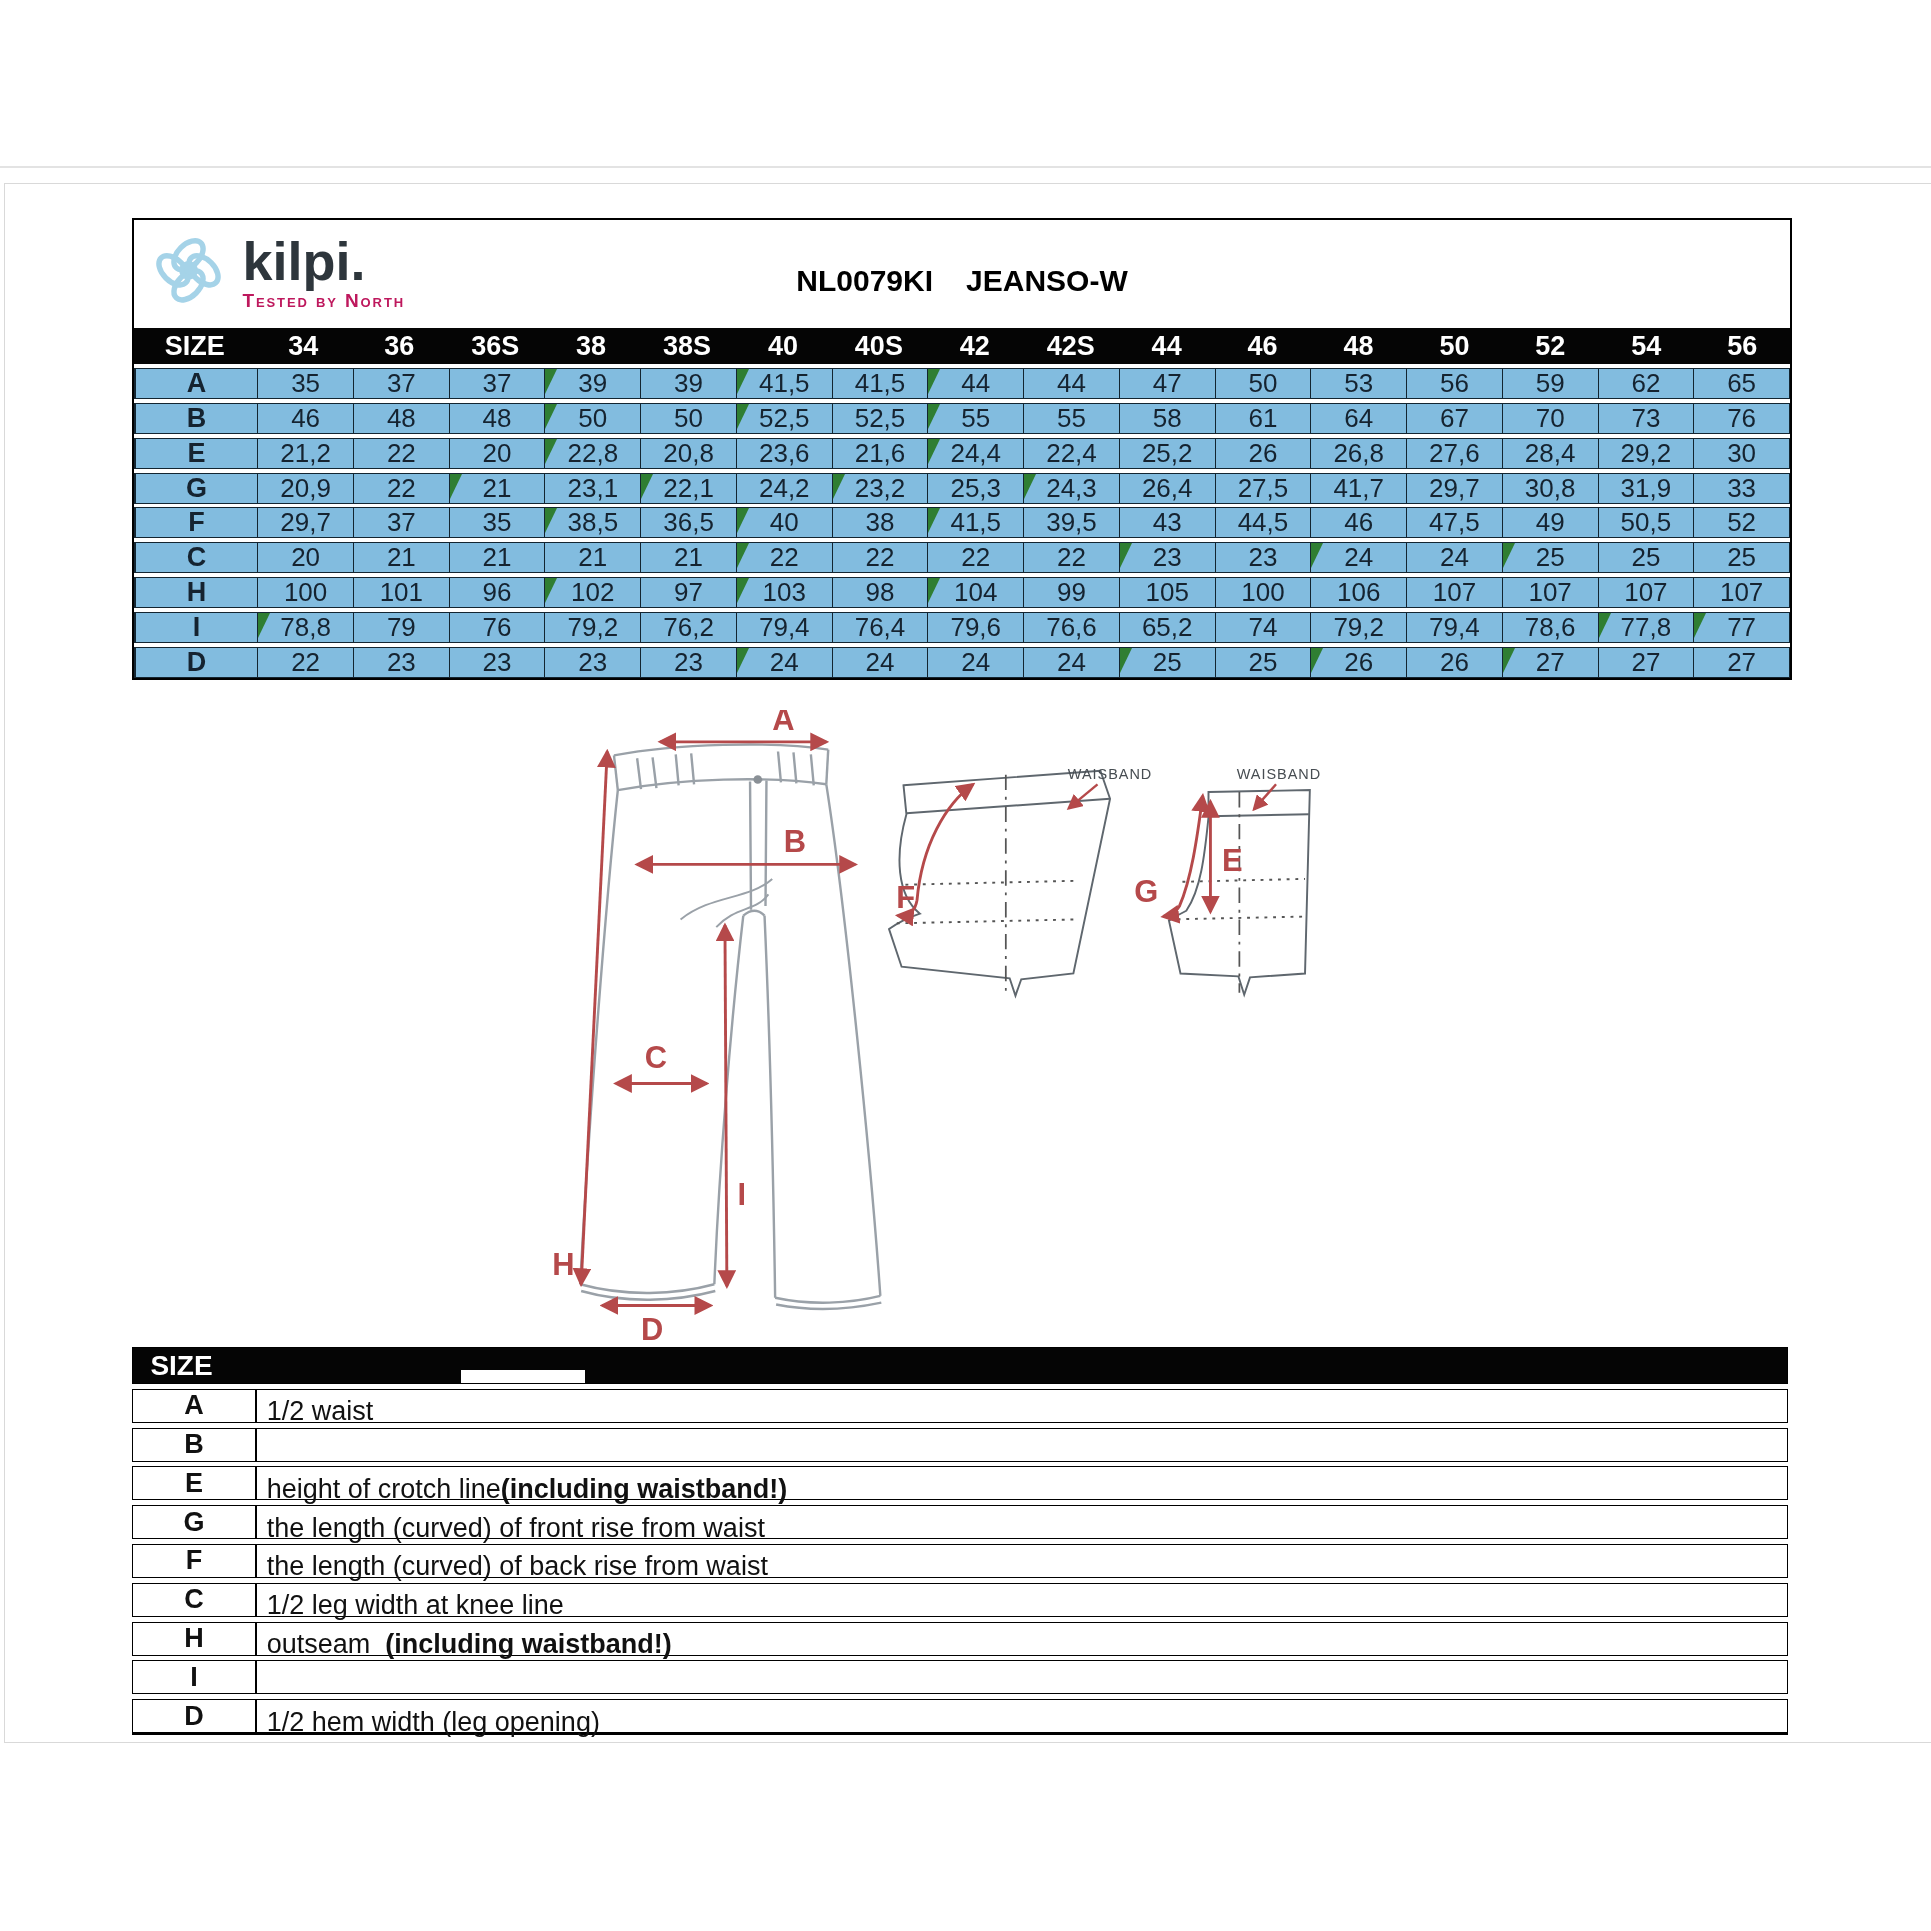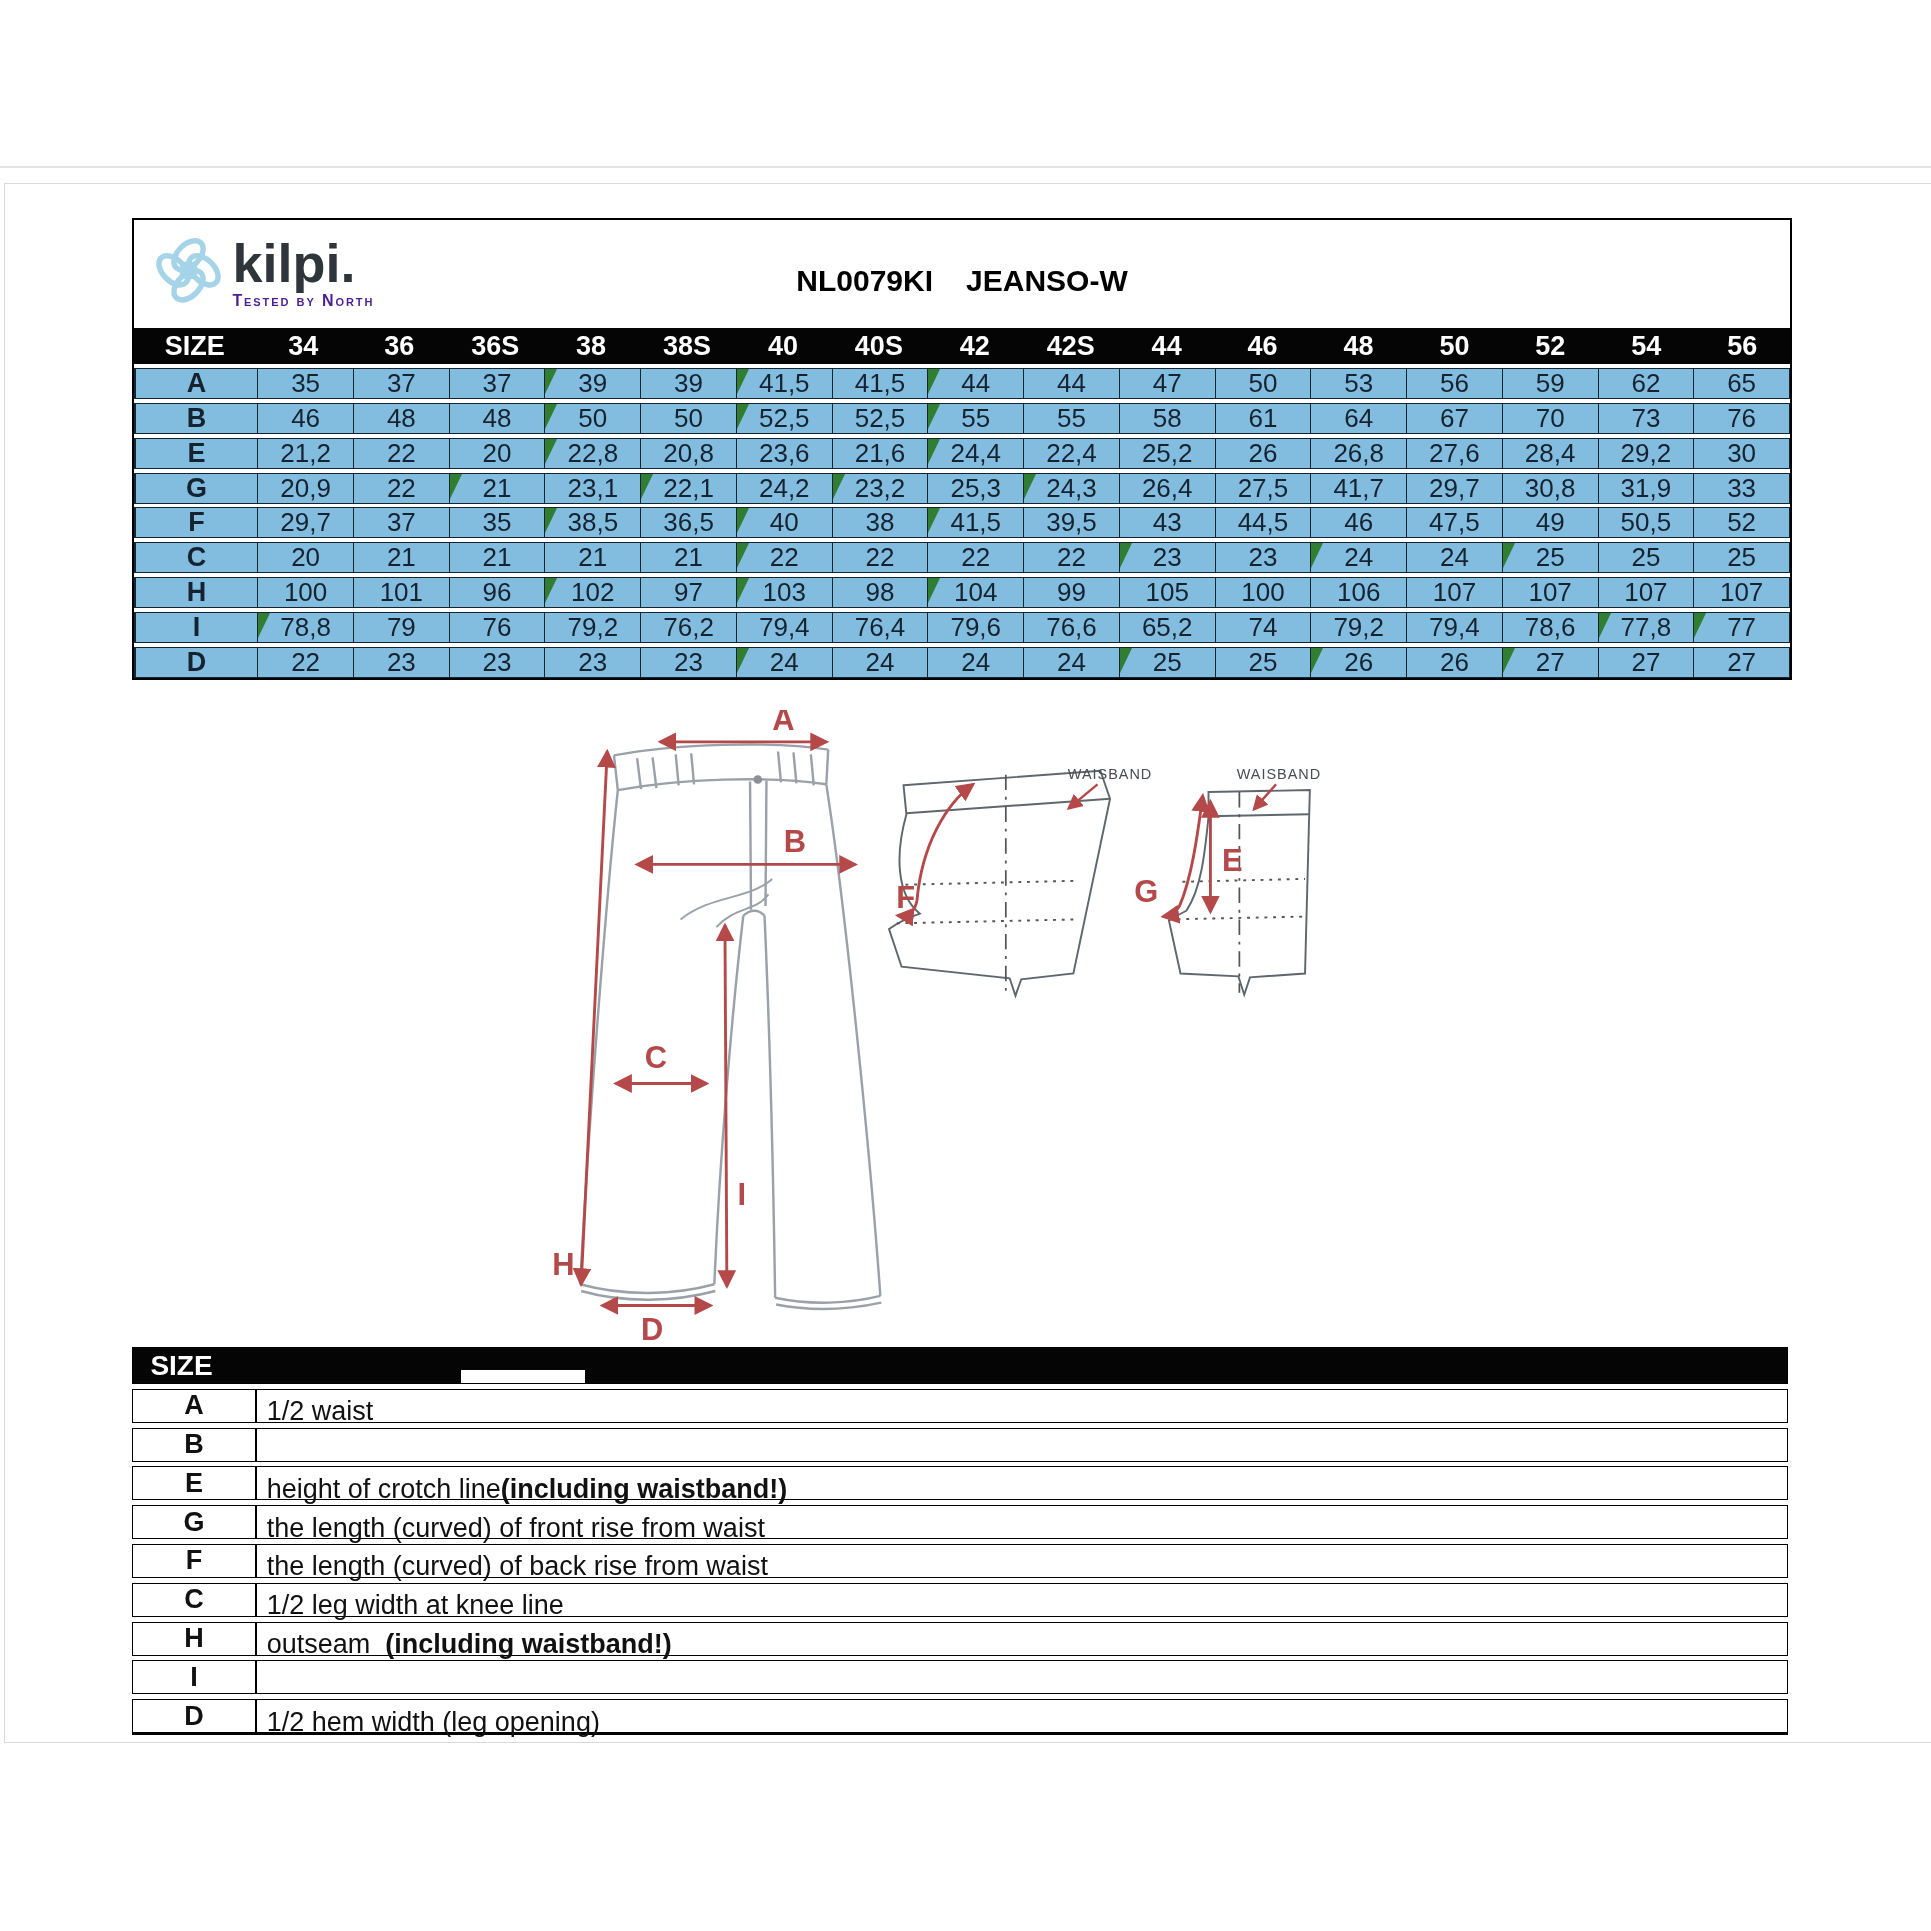--- a/index.html
+++ b/index.html
@@ -9,23 +9,23 @@
     overflow:hidden;
   }
   .top-rule{position:absolute;left:0;top:166px;width:1931px;height:1.9px;background:#e3e3e3;}
   .panel{position:absolute;left:3.9px;top:183px;width:1939px;height:1558px;background:#fff;border:1.9px solid #d9d9d9;}
 
   
   .content-box{position:absolute;left:132px;top:218px;width:1656px;border:2.9px solid #000;background:#fff;}
   .brand-band{position:relative;height:108px;background:#fff;}
   .brand{position:absolute;left:17.4px;top:11.6px;display:flex;align-items:center;}
   .brand-icon{width:75px;height:85px;}
-  .brand-text{margin-left:6px;}
+  .brand-text{margin-left:16px;}
   .brand-word{font-size:54px;font-weight:bold;color:#2e363c;letter-spacing:0;line-height:50px;}
-  .brand-tag{font-size:16px;font-weight:bold;color:#4c1d95;letter-spacing:1.9px;font-variant:small-caps;margin-top:3.9px;}
+  .brand-tag{font-size:19px;font-weight:bold;color:#be185d;letter-spacing:1.9px;font-variant:small-caps;margin-top:3.9px;}
   .doc-title{position:absolute;left:50%;top:44px;transform:translateX(-50%);font-size:30px;font-weight:bold;color:#000;white-space:nowrap;}
   .doc-title .gap{display:inline-block;width:33px;}
 
   
   .st-header{display:flex;background:#050505;color:#fff;height:36px;align-items:center;font-weight:bold;font-size:27px;}
   .st-cell{flex:1 1 0;text-align:center;position:relative;}
   .st-label{flex:0 0 7.33%;text-align:center;}
   .st-row{display:flex;align-items:center;height:29px;background:#82bcdf;border:1.9px solid #132531;margin-top:3.9px;font-size:26px;color:#152330;}
   .st-row .st-cell{border-left:1.9px solid #132531;align-self:stretch;display:flex;align-items:center;justify-content:center;}
   .st-row .st-label{font-weight:bold;font-size:27px;align-self:stretch;display:flex;align-items:center;justify-content:center;}

